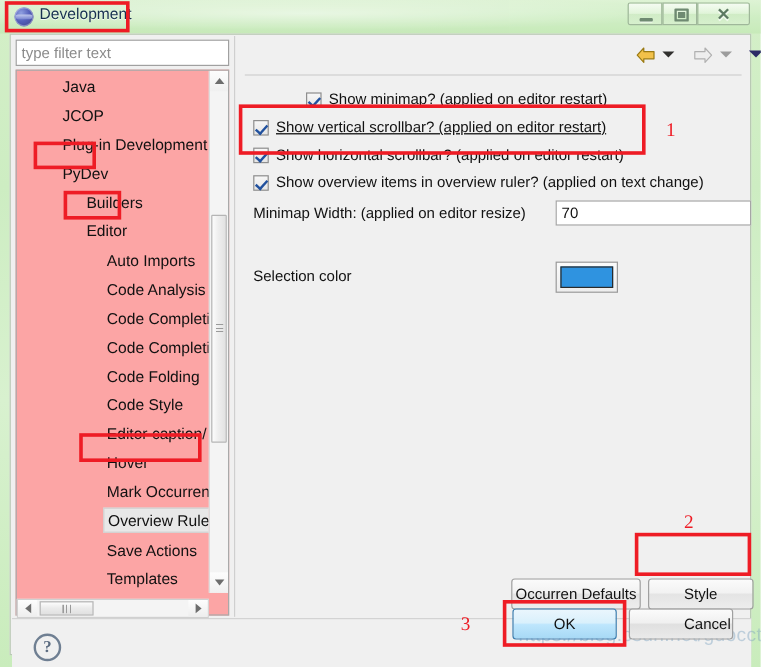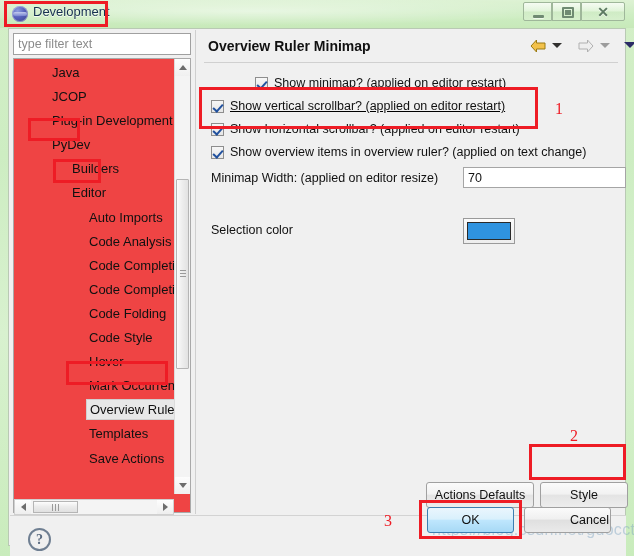--- a/index.html
+++ b/index.html
@@ -130,21 +130,21 @@
     padding: 0 4px;
     outline: none;
   }
   #filter-input::placeholder { color: #8b8b8b; opacity:1;}
 
   
   #tree-panel {
     position: absolute;
     left: 4px; top: 29px;
     width: 178px; height: 455px;
-    background: #ef4444;
+    background: #fca5a5;
     border: 1px solid #a9a9a9;
     box-sizing: border-box;
     overflow: hidden;
   }
   #tree-list {
     position: absolute;
     left: 0; top: 2px;
     width: 160px;
     height: 432px;
     overflow: hidden;
@@ -515,25 +515,26 @@
           <div class="tree-item ind0"><span class="lbl">Plug-in Development</span></div>
           <div class="tree-item ind0"><span class="lbl">PyDev</span></div>
           <div class="tree-item ind1"><span class="lbl">Builders</span></div>
           <div class="tree-item ind1"><span class="lbl">Editor</span></div>
           <div class="tree-item ind2"><span class="lbl">Auto Imports</span></div>
           <div class="tree-item ind2"><span class="lbl">Code Analysis</span></div>
           <div class="tree-item ind2"><span class="lbl">Code Completi</span></div>
           <div class="tree-item ind2"><span class="lbl">Code Completi</span></div>
           <div class="tree-item ind2"><span class="lbl">Code Folding</span></div>
           <div class="tree-item ind2"><span class="lbl">Code Style</span></div>
+          <div class="tree-item ind2"><span class="lbl">Editor caption/</span></div>
           <div class="tree-item ind2"><span class="lbl">Hover</span></div>
           <div class="tree-item ind2"><span class="lbl">Mark Occurren</span></div>
           <div class="tree-item ind2 selected"><span class="lbl">Overview Ruler</span></div>
+          <div class="tree-item ind2"><span class="lbl">Save Actions</span></div>
           <div class="tree-item ind2"><span class="lbl">Templates</span></div>
-          <div class="tree-item ind2"><span class="lbl">Save Actions</span></div>
         </div>
 
       <div id="tree-vscroll">
         <div class="sb-arrow sb-up">
             <div class="tri"></div>
           </div>
         <div id="tree-vthumb">
           <div class="grip"></div>
         </div>
         <div class="sb-arrow sb-down">
@@ -550,21 +551,20 @@
         <div class="grip"></div>
       </div>
       <div class="sb-harrow sb-right">
           <div class="tri"></div>
         </div>
     </div>
 
     <div id="right-pane">
 
       <div id="pane-header">
-        <div id="pane-title">Overview Ruler Minimap</div>
 
         <svg class="nav-arrow" id="nav-back" viewBox="0 0 16 14">
           <path d="M6.5 1 L1 7 L6.5 13 L6.5 10 L15 10 L15 4 L6.5 4 Z" fill="#f2c14a" stroke="#9a7a13" stroke-width="1" stroke-linejoin="round"></path>
         </svg>
         <div class="nav-caret" id="caret-back"></div>
 
         <svg class="nav-arrow" id="nav-fwd" viewBox="0 0 16 14">
           <path d="M9.5 1 L15 7 L9.5 13 L9.5 10 L1 10 L1 4 L9.5 4 Z" fill="#eeeeee" stroke="#b0b0b0" stroke-width="1" stroke-linejoin="round"></path>
         </svg>
         <div class="nav-caret" id="caret-fwd"></div>
@@ -602,21 +602,21 @@
 
         <div id="color-row">
           <div id="color-label">Selection color</div>
           <div id="color-swatch-btn">
             <div id="color-swatch" style="background: rgb(47, 147, 224);"></div>
           </div>
         </div>
 
       </div>
 
-      <div class="pbtn" id="btn-restore">Actions Defaults</div>
+      <div class="pbtn" id="btn-restore">Occurren Defaults</div>
       <div class="pbtn" id="btn-apply">Style</div>
     </div>
 
     <div id="bottom-bar">
       <div id="help-icon">?</div>
     </div>
 
   </div>
 
   <div id="btn-ok">OK</div>

